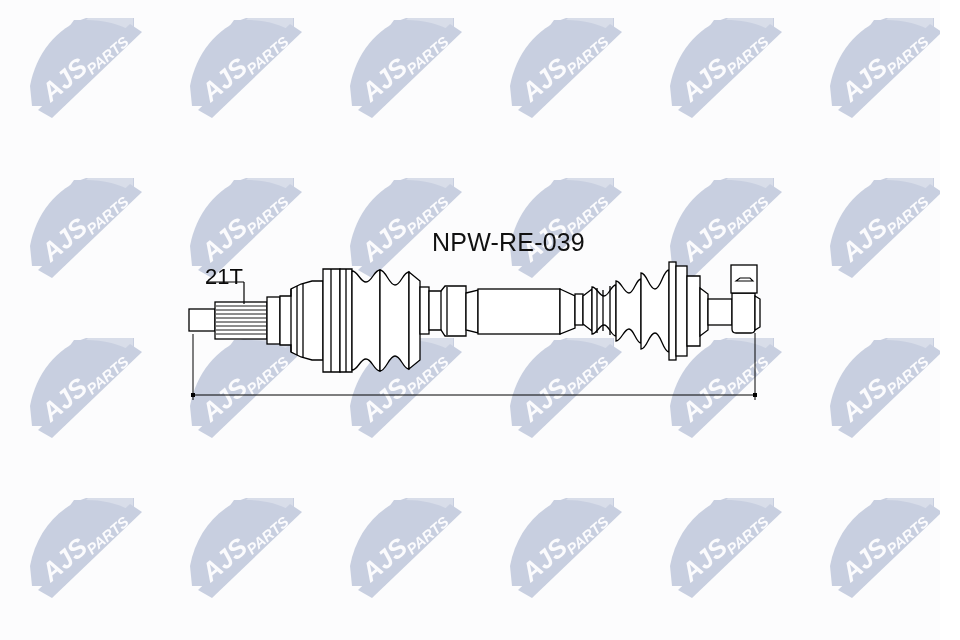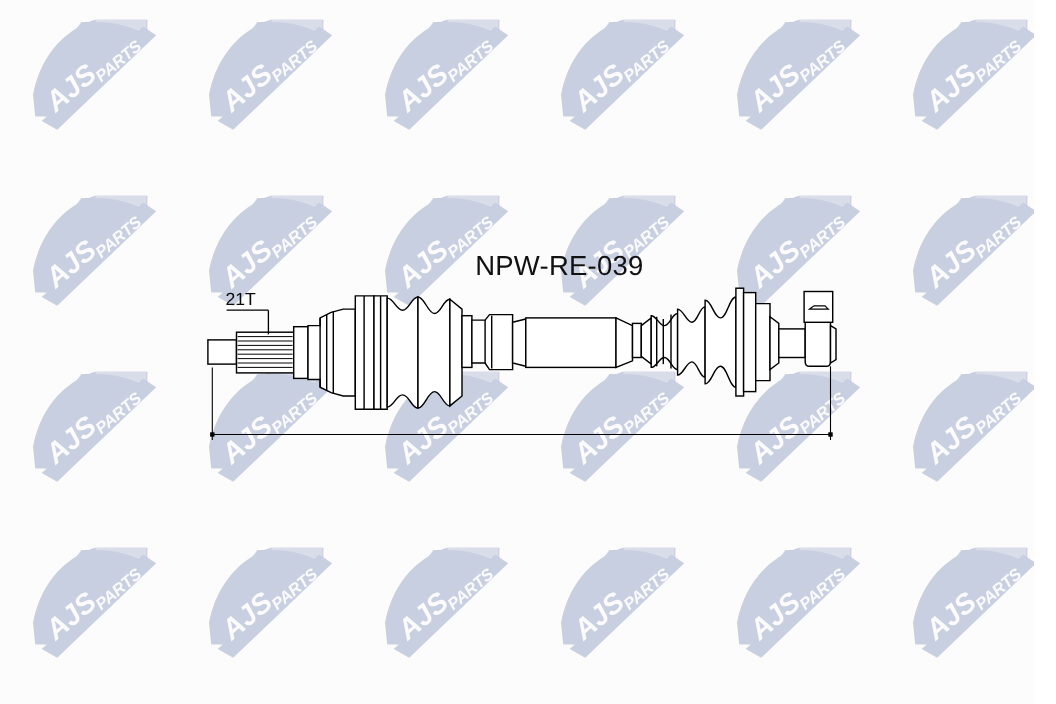--- a/index.html
+++ b/index.html
@@ -43,21 +43,21 @@
     font-weight: 400;
     letter-spacing: 0.2px;
     color: #111111;
     white-space: nowrap;
     font-family: "Liberation Sans", sans-serif;
   }
   .spline-count-label {
     position: absolute;
     left: 205px;
     top: 264px;
-    font-size: 16px;
+    font-size: 22px;
     font-weight: 500;
     color: #0a0a0a;
     white-space: nowrap;
     font-family: "Liberation Sans", sans-serif;
   }
 </style>
 </head>
 <body>
 
 <div id="page">

